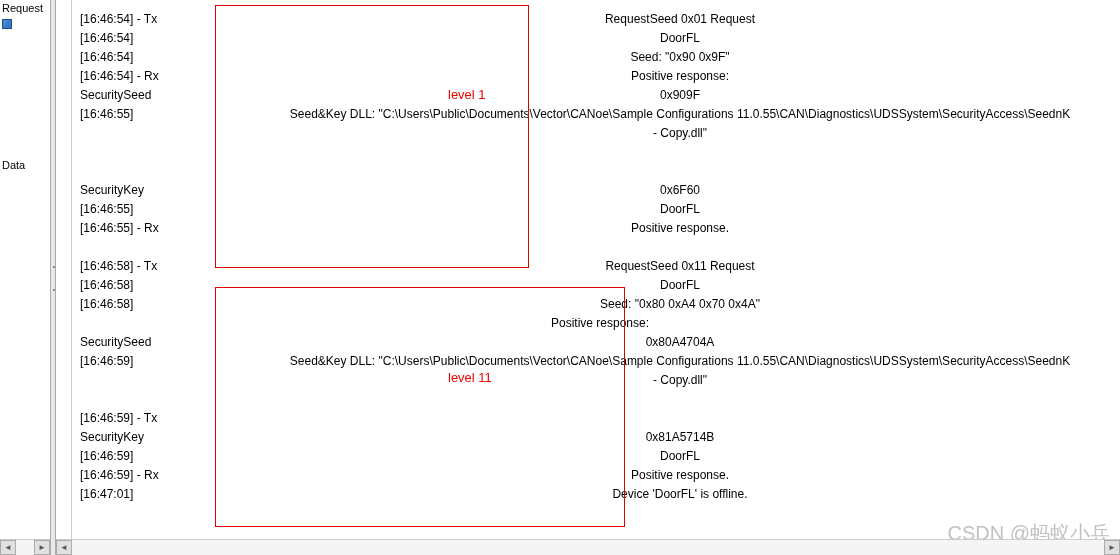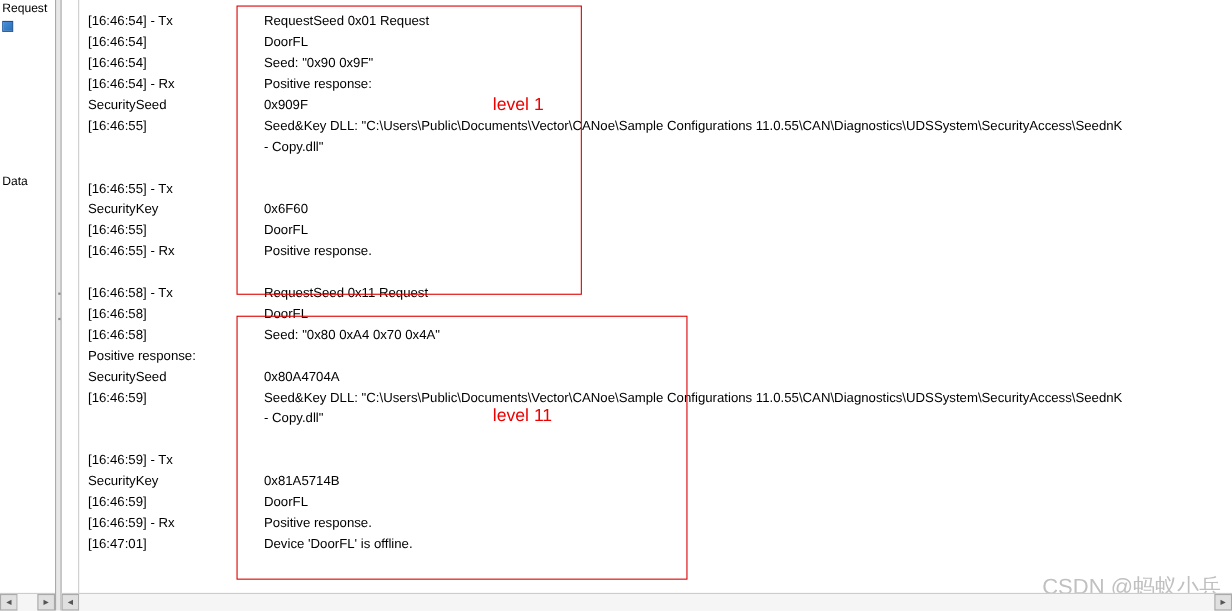--- a/index.html
+++ b/index.html
@@ -70,20 +70,21 @@
       height: 19px;
       line-height: 19px;
       display: flex;
     }
     .timestamp-col {
       width: 160px;
       flex-shrink: 0;
     }
     .msg-col {
       flex: 1;
+      text-align: center;
     }
     .highlight-box {
       position: absolute;
       border: 1px solid #d00;
       pointer-events: none;
     }
     .box1 {
       left: 215px;
       top: 5px;
       width: 314px;
@@ -91,21 +92,21 @@
     }
     .box2 {
       left: 215px;
       top: 287px;
       width: 410px;
       height: 240px;
     }
     .level-label {
       position: absolute;
       color: #e00;
-      font-size: 16px;
+      font-size: 13px;
     }
     .level1 {
       left: 448px;
       top: 87px;
     }
     .level11 {
       left: 448px;
       top: 370px;
     }
     .watermark {
@@ -190,21 +191,20 @@
     </div>
   <div class="log-line">
       <span class="timestamp-col"></span>
       <span class="msg-col"> - Copy.dll"</span>
     </div>
   <div class="log-line">
       <span class="timestamp-col"></span>
       <span class="msg-col"></span>
     </div>
   <div class="log-line">
-      <span class="timestamp-col">[16:46:55] - Tx</span>
     </div>
   <div class="log-line">
       <span class="timestamp-col">   SecurityKey</span>
       <span class="msg-col">   0x6F60</span>
     </div>
   <div class="log-line">
       <span class="timestamp-col">[16:46:55]</span>
       <span class="msg-col">DoorFL</span>
     </div>
   <div class="log-line">

